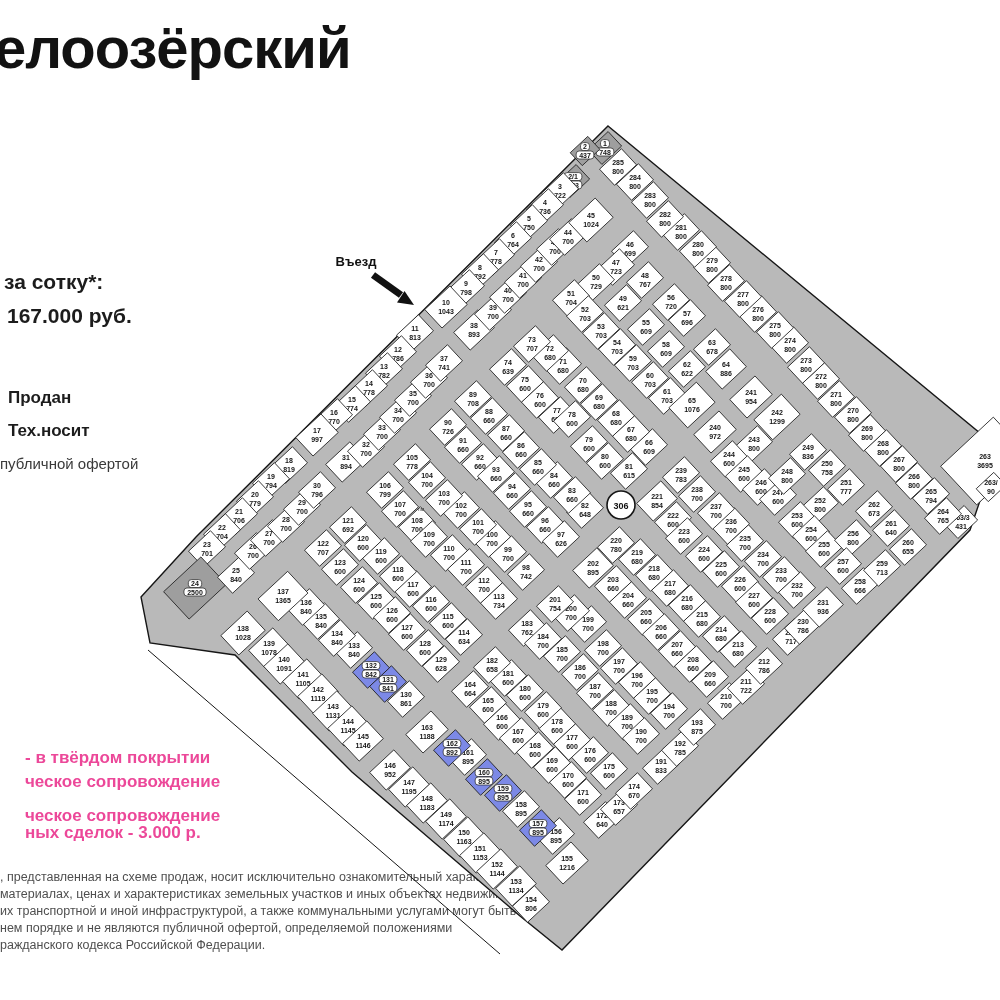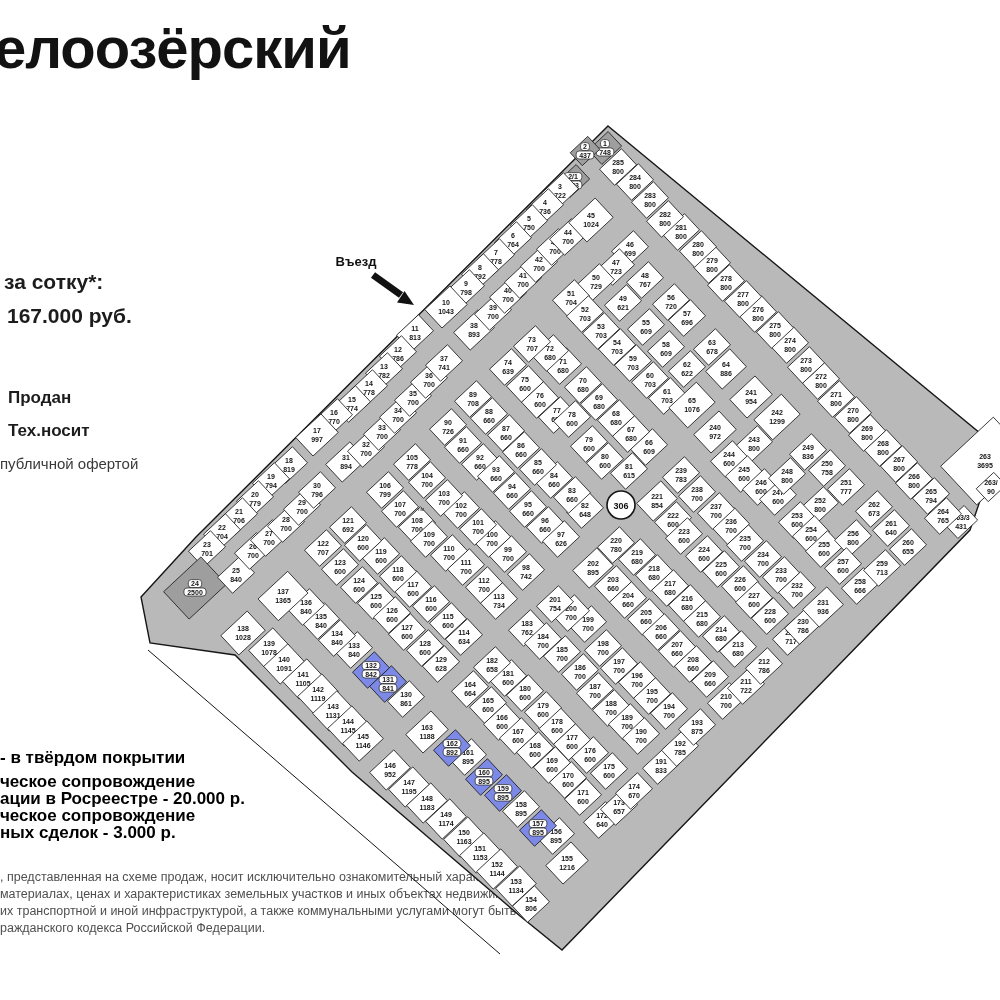--- a/index.html
+++ b/index.html
@@ -4,21 +4,21 @@
 <style>
   html,body{margin:0;padding:0;background:#fff;width:1000px;height:1000px;overflow:hidden;
     font-family:"Liberation Sans",sans-serif;}
   .abs{position:absolute;}
   #stage{position:relative;width:860px;height:1000px;}
   .title{left:-6px;top:14px;font-size:58px;font-weight:800;letter-spacing:-1px;color:#121212;white-space:nowrap;}
   .price-label{left:4px;top:270px;font-size:21px;font-weight:bold;color:#1c1c1c;}
   .price-value{left:7px;top:304px;font-size:21px;font-weight:bold;color:#1c1c1c;}
   .legend-item{font-size:17px;font-weight:bold;color:#1c1c1c;}
   .legend-note{left:0;top:455px;font-size:15px;color:#3a3a3a;}
-  .note-line{left:0;font-size:17px;font-weight:bold;color:#000000;white-space:nowrap;}
+  .note-line{left:0;font-size:17px;font-weight:bold;color:#ec4899;white-space:nowrap;padding-left:25px;}
   .disc{left:0;top:869px;font-size:12.5px;color:#4f4f4f;line-height:17px;white-space:nowrap;}
   svg text{font-family:"Liberation Sans",sans-serif;}
   .pn{font-size:7px;font-weight:bold;fill:#141414;}
   .ent{font-size:13px;font-weight:bold;fill:#111;}
   .rb{font-size:9px;font-weight:bold;fill:#111;}
 </style>
 </head>
 <body>
 
 <div id="stage">
@@ -27,28 +27,28 @@
 
   <div class="abs price-label">за сотку*:</div>
   <div class="abs price-value">167.000 руб.</div>
 
   <div class="abs legend-item" style="left:8px;top:388px;">Продан</div>
   <div class="abs legend-item" style="left:8px;top:421px;">Тех.носит</div>
   <div class="abs legend-note">публичной офертой</div>
 
   <div class="abs note-line" style="top:748px;">- в твёрдом покрытии</div>
   <div class="abs note-line" style="top:772px;">ческое сопровождение</div>
-  <div class="abs note-line" style="top:789px;">ации в Росреестре - 20.000 р.</div>
   <div class="abs note-line" style="top:806px;">ческое сопровождение</div>
   <div class="abs note-line" style="top:823px;">ных сделок - 3.000 р.</div>
 
   <div class="abs disc">
     <div>, представленная на схеме продаж, носит исключительно ознакомительный характер.</div>
     <div>материалах, ценах и характеристиках земельных участков и иных объектах недвижимости,</div>
     <div>их транспортной и иной инфраструктурой, а также коммунальными услугами могут быть изменены</div>
+    <div>нем порядке и не являются публичной офертой, определяемой положениями</div>
     <div>ражданского кодекса Российской Федерации.</div>
   </div>
 
   <svg class="abs" style="left:0;top:0;" width="1000" height="1000" viewBox="0 0 1000 1000">
 
     <polygon fill="#b9b9b9" stroke="#161616" stroke-width="1.4" points="608,126 998,448 970,530 562,950 520,916 352,772 235,655 150,643 141,597 196,537"></polygon>
 
     <line x1="148" y1="650" x2="500" y2="954" stroke="#161616" stroke-width="1"></line>
 
     <g id="plots-layer">

